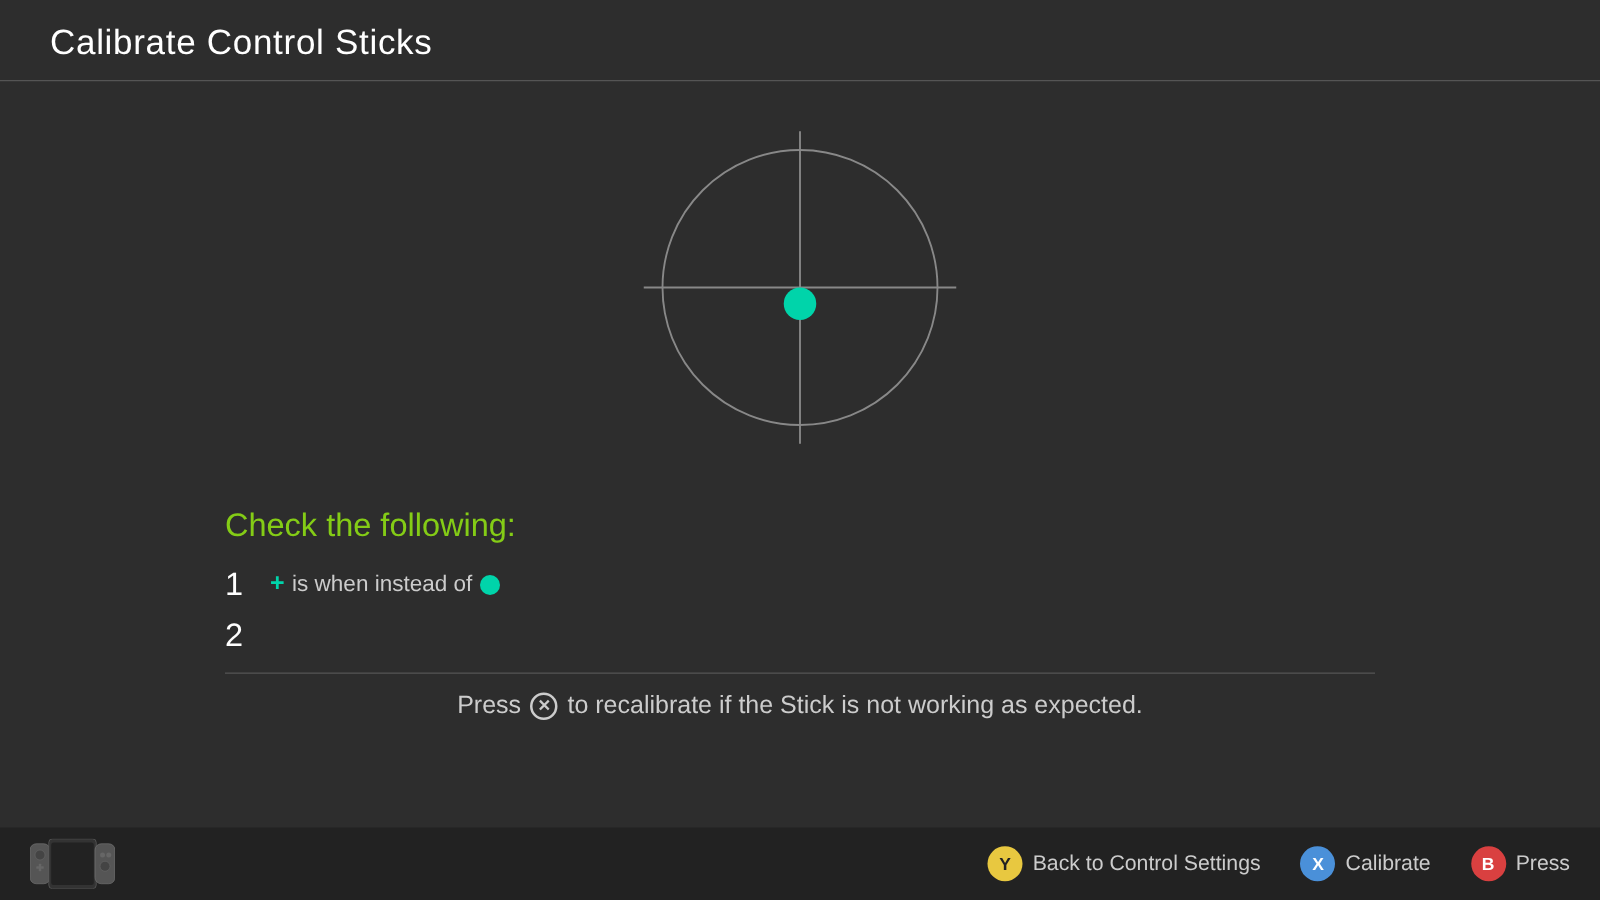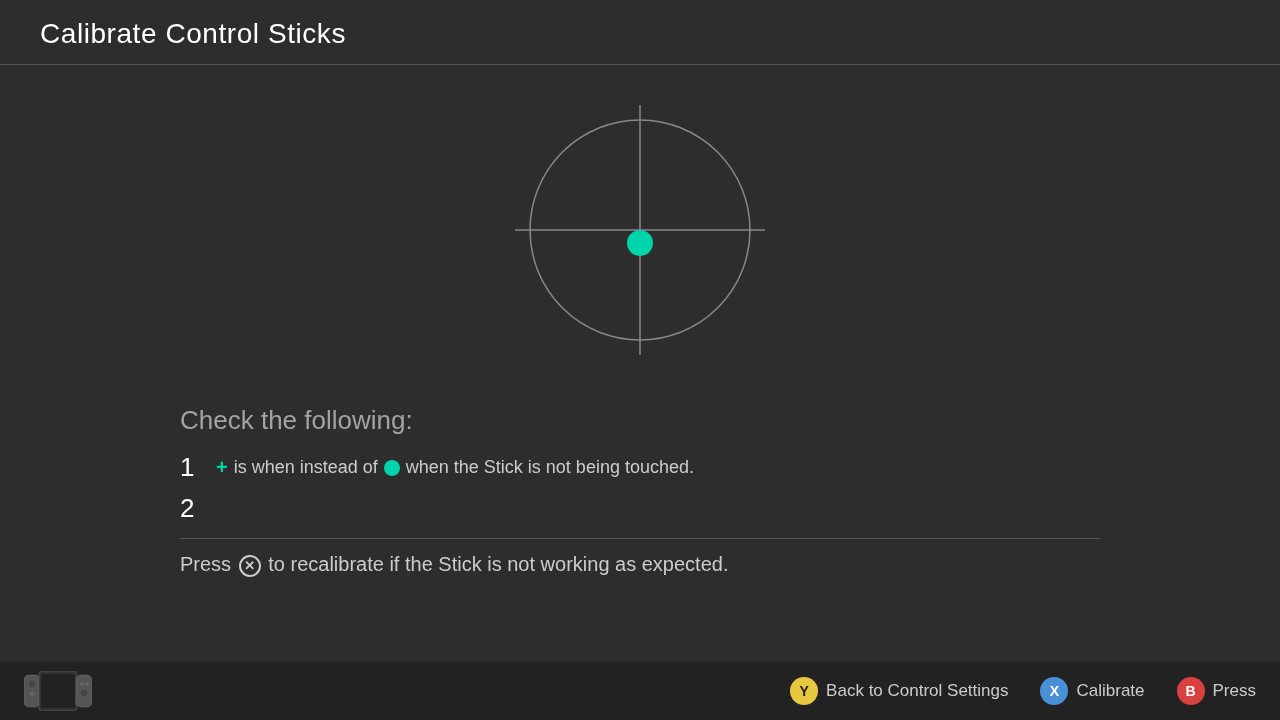--- a/index.html
+++ b/index.html
@@ -56,21 +56,21 @@
 
     
     .instructions-section {
       width: 1000px;
       padding: 0 40px;
     }
 
     .check-heading {
       font-size: 26px;
       font-weight: 400;
-      color: #a3a3a3;
+      color: #84cc16;
       margin-bottom: 16px;
     }
 
     .instruction-item {
       display: flex;
       align-items: center;
       margin-bottom: 10px;
       font-size: 18px;
       color: #cccccc;
     }
@@ -108,20 +108,21 @@
     .instructions-divider {
       width: 100%;
       height: 1px;
       background-color: #555555;
       margin: 14px 0;
     }
 
     .press-instruction {
       font-size: 20px;
       color: #cccccc;
+      text-align: center;
     }
 
     .x-button-icon {
       display: inline-flex;
       align-items: center;
       justify-content: center;
       width: 22px;
       height: 22px;
       border: 2px solid #cccccc;
       border-radius: 50%;
@@ -222,21 +223,20 @@
 
   <div class="instructions-section">
     <div class="check-heading">Check the following:</div>
 
     <div class="instruction-item">
       <span class="instruction-number">1</span>
       <span class="instruction-text">
         <span class="plus-icon">+</span>
         <span>is when instead of</span>
         <span class="dot-icon"></span>
-        <span>when the Stick is not being touched.</span>
       </span>
     </div>
 
     <div class="instruction-item">
       <span class="instruction-number">2</span>
     </div>
 
     <div class="instructions-divider"></div>
 
     <div class="press-instruction">

